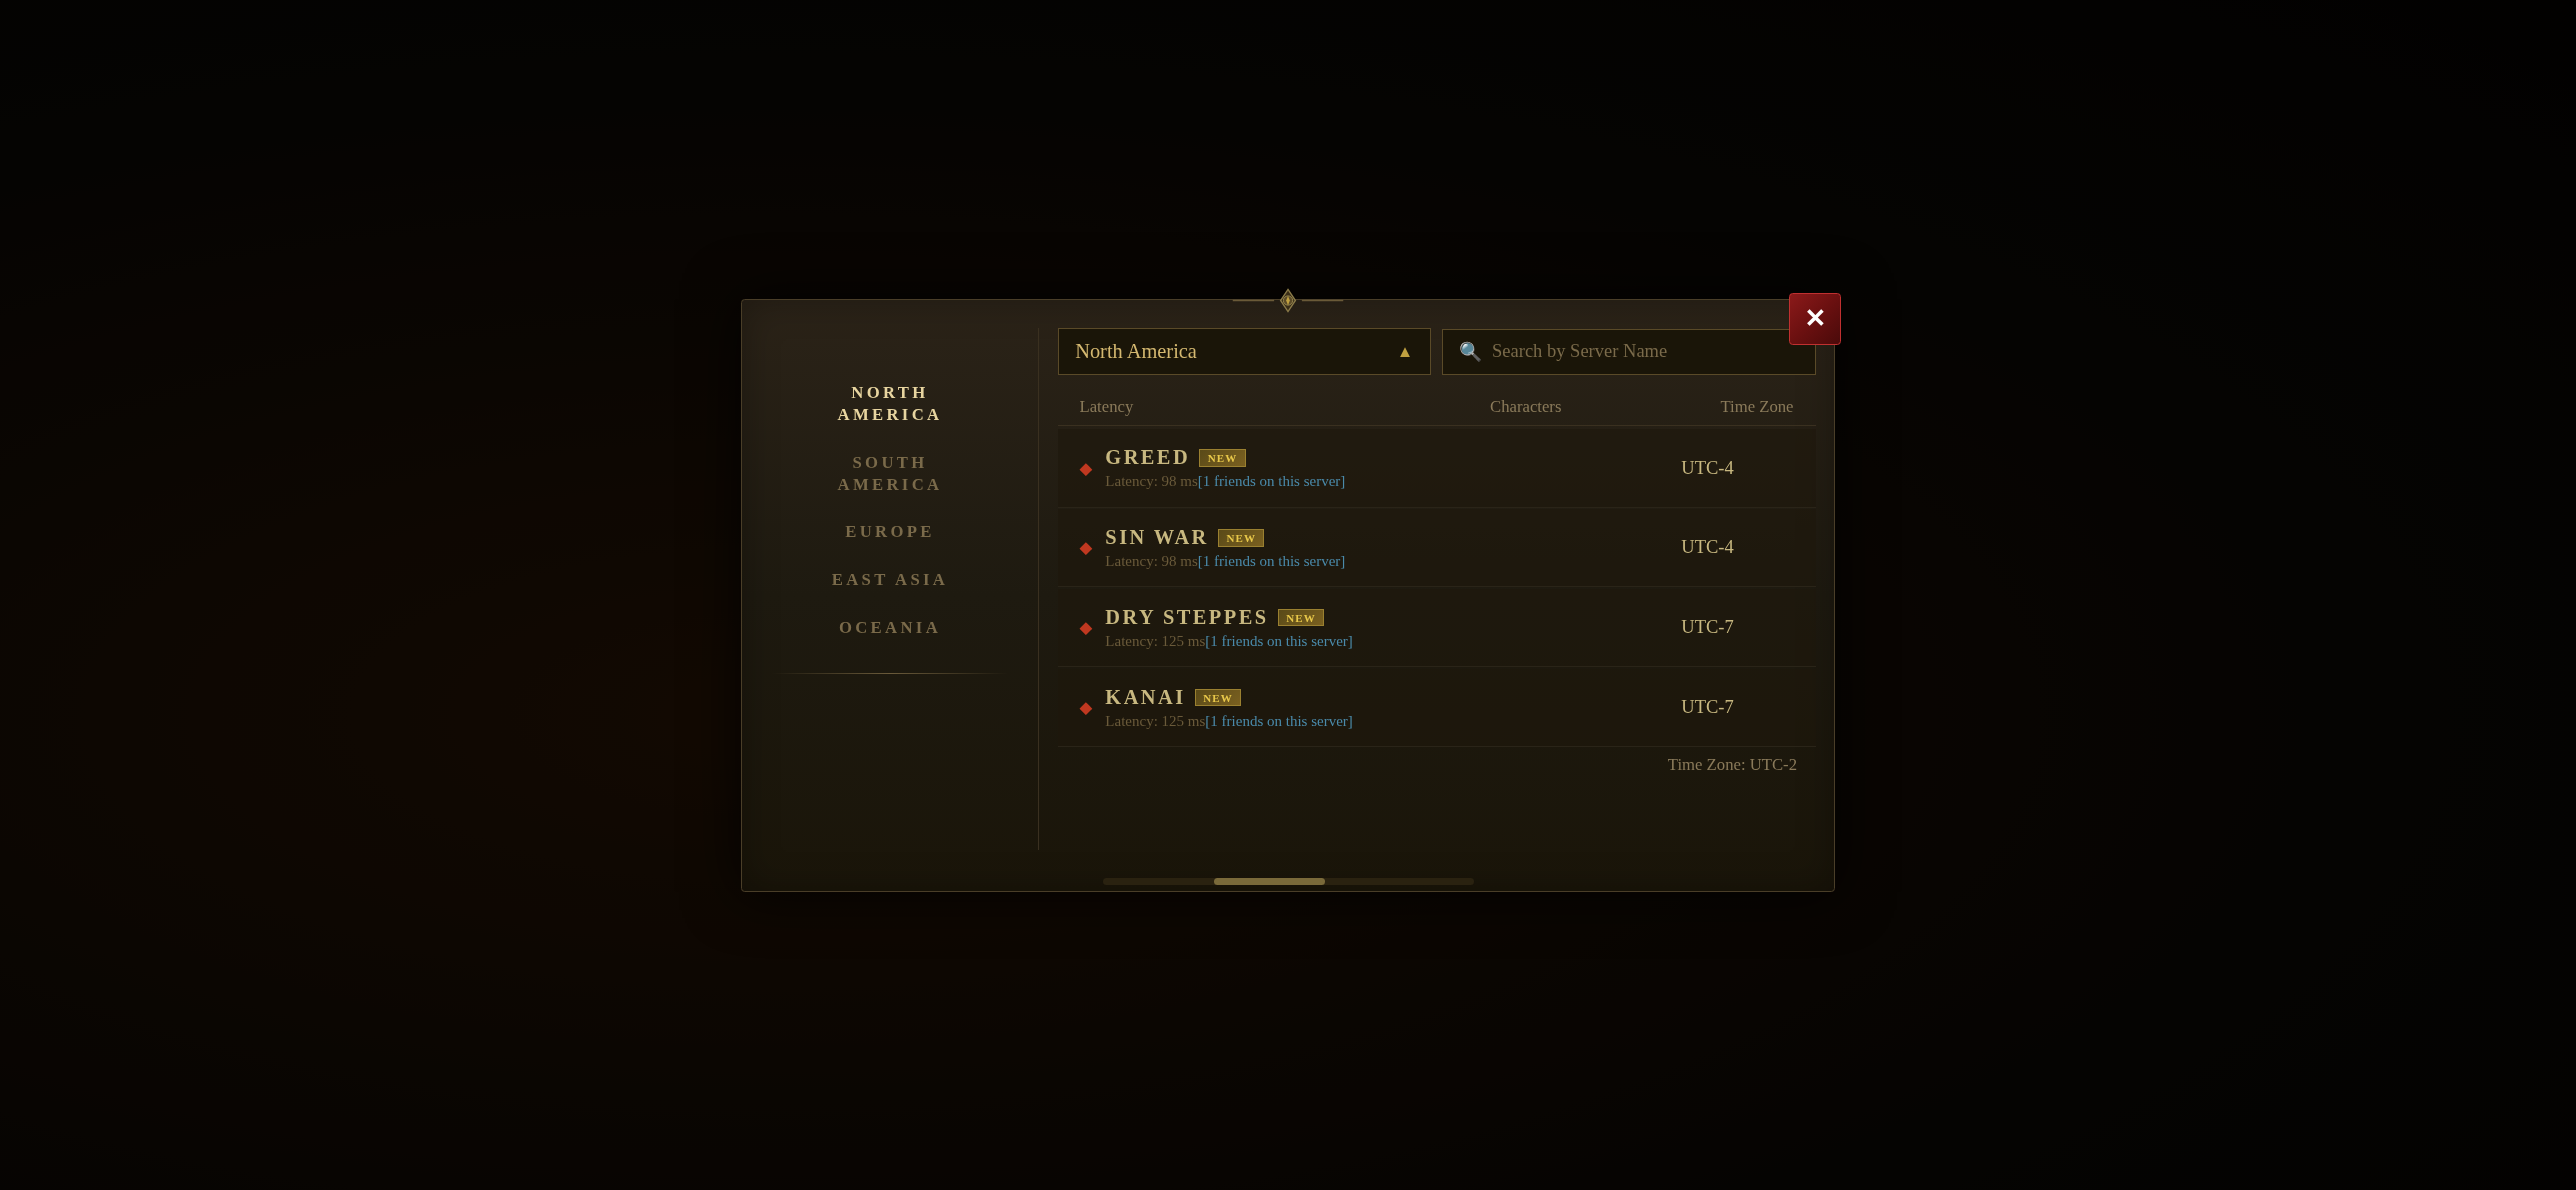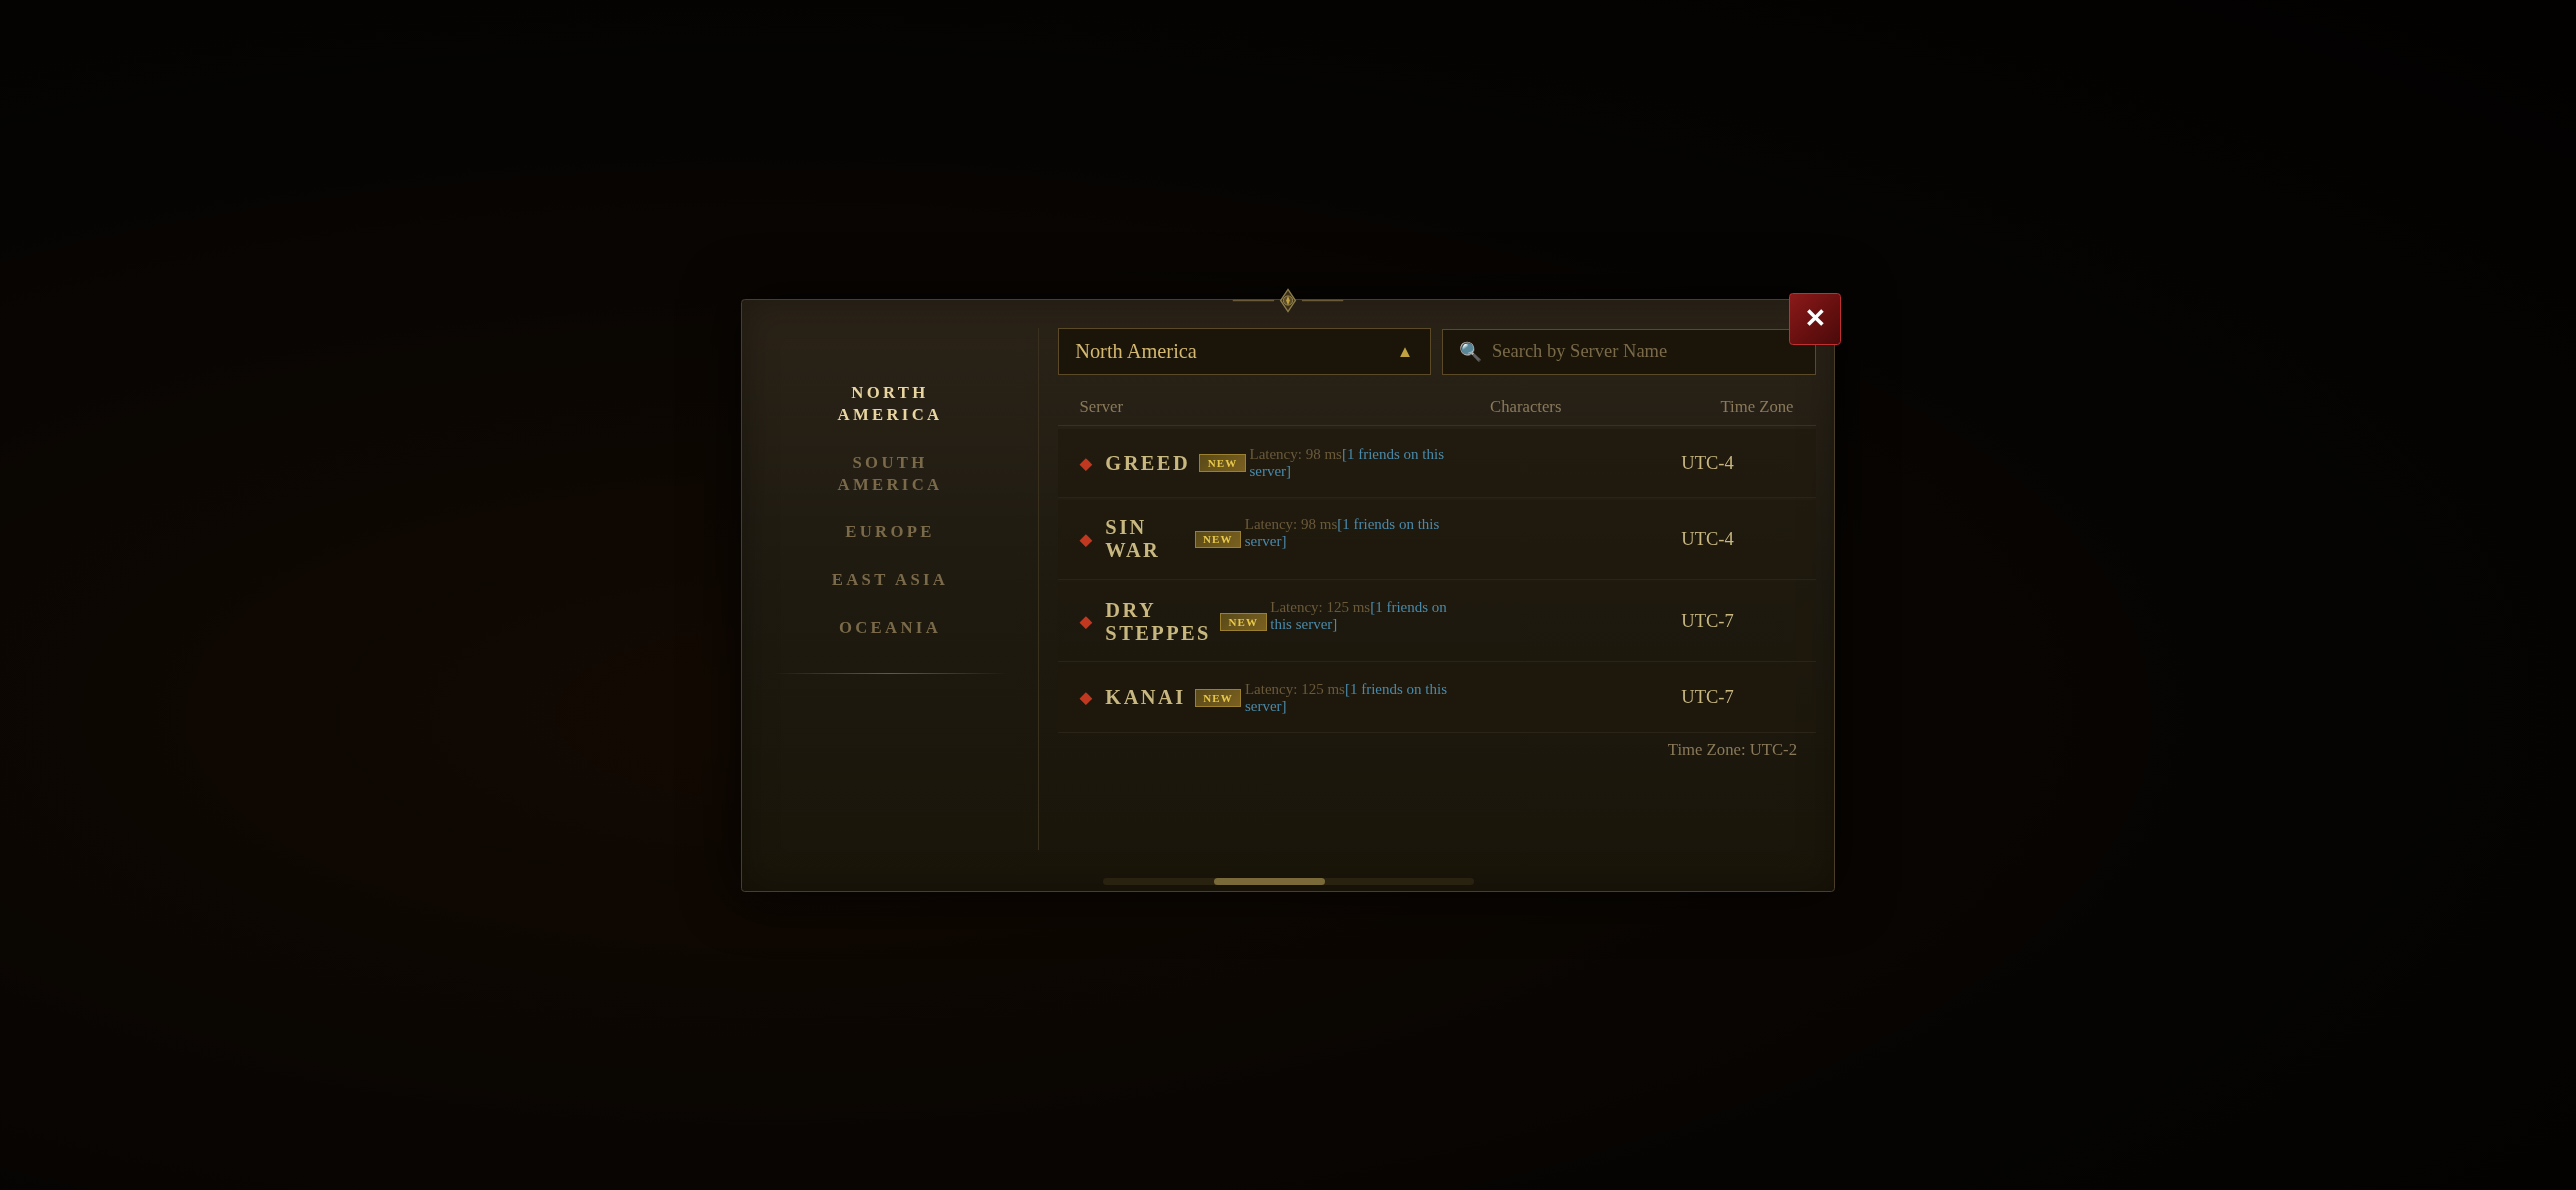--- a/index.html
+++ b/index.html
@@ -237,21 +237,21 @@
     .server-row-indicator {
       color: #c03820;
       font-size: 16.7px;
       margin-right: 13px;
       flex-shrink: 0;
     }
 
     .server-info {
       flex: 2;
       display: flex;
-      flex-direction: row;
+      flex-direction: column;
       gap: 3.7px;
     }
 
     .server-name-row {
       display: flex;
       align-items: center;
       gap: 9.3px;
     }
 
     .server-name {
@@ -392,21 +392,21 @@
           </div>
 
           <div class="search-input-wrapper">
             <span class="search-icon">🔍</span>
             <input type="text" class="search-input" placeholder="Search by Server Name" style="">
           </div>
 
         </div>
 
         <div class="table-header">
-          <div class="col-server">Server</div>
+          <div class="col-server">Latency</div>
           <div class="col-characters">Characters</div>
           <div class="col-timezone">Time Zone</div>
         </div>
 
         <div class="server-list">
 
           <div class="server-row">
             <span class="server-row-indicator">◆</span>
             <div class="server-info">
               <div class="server-name-row">

